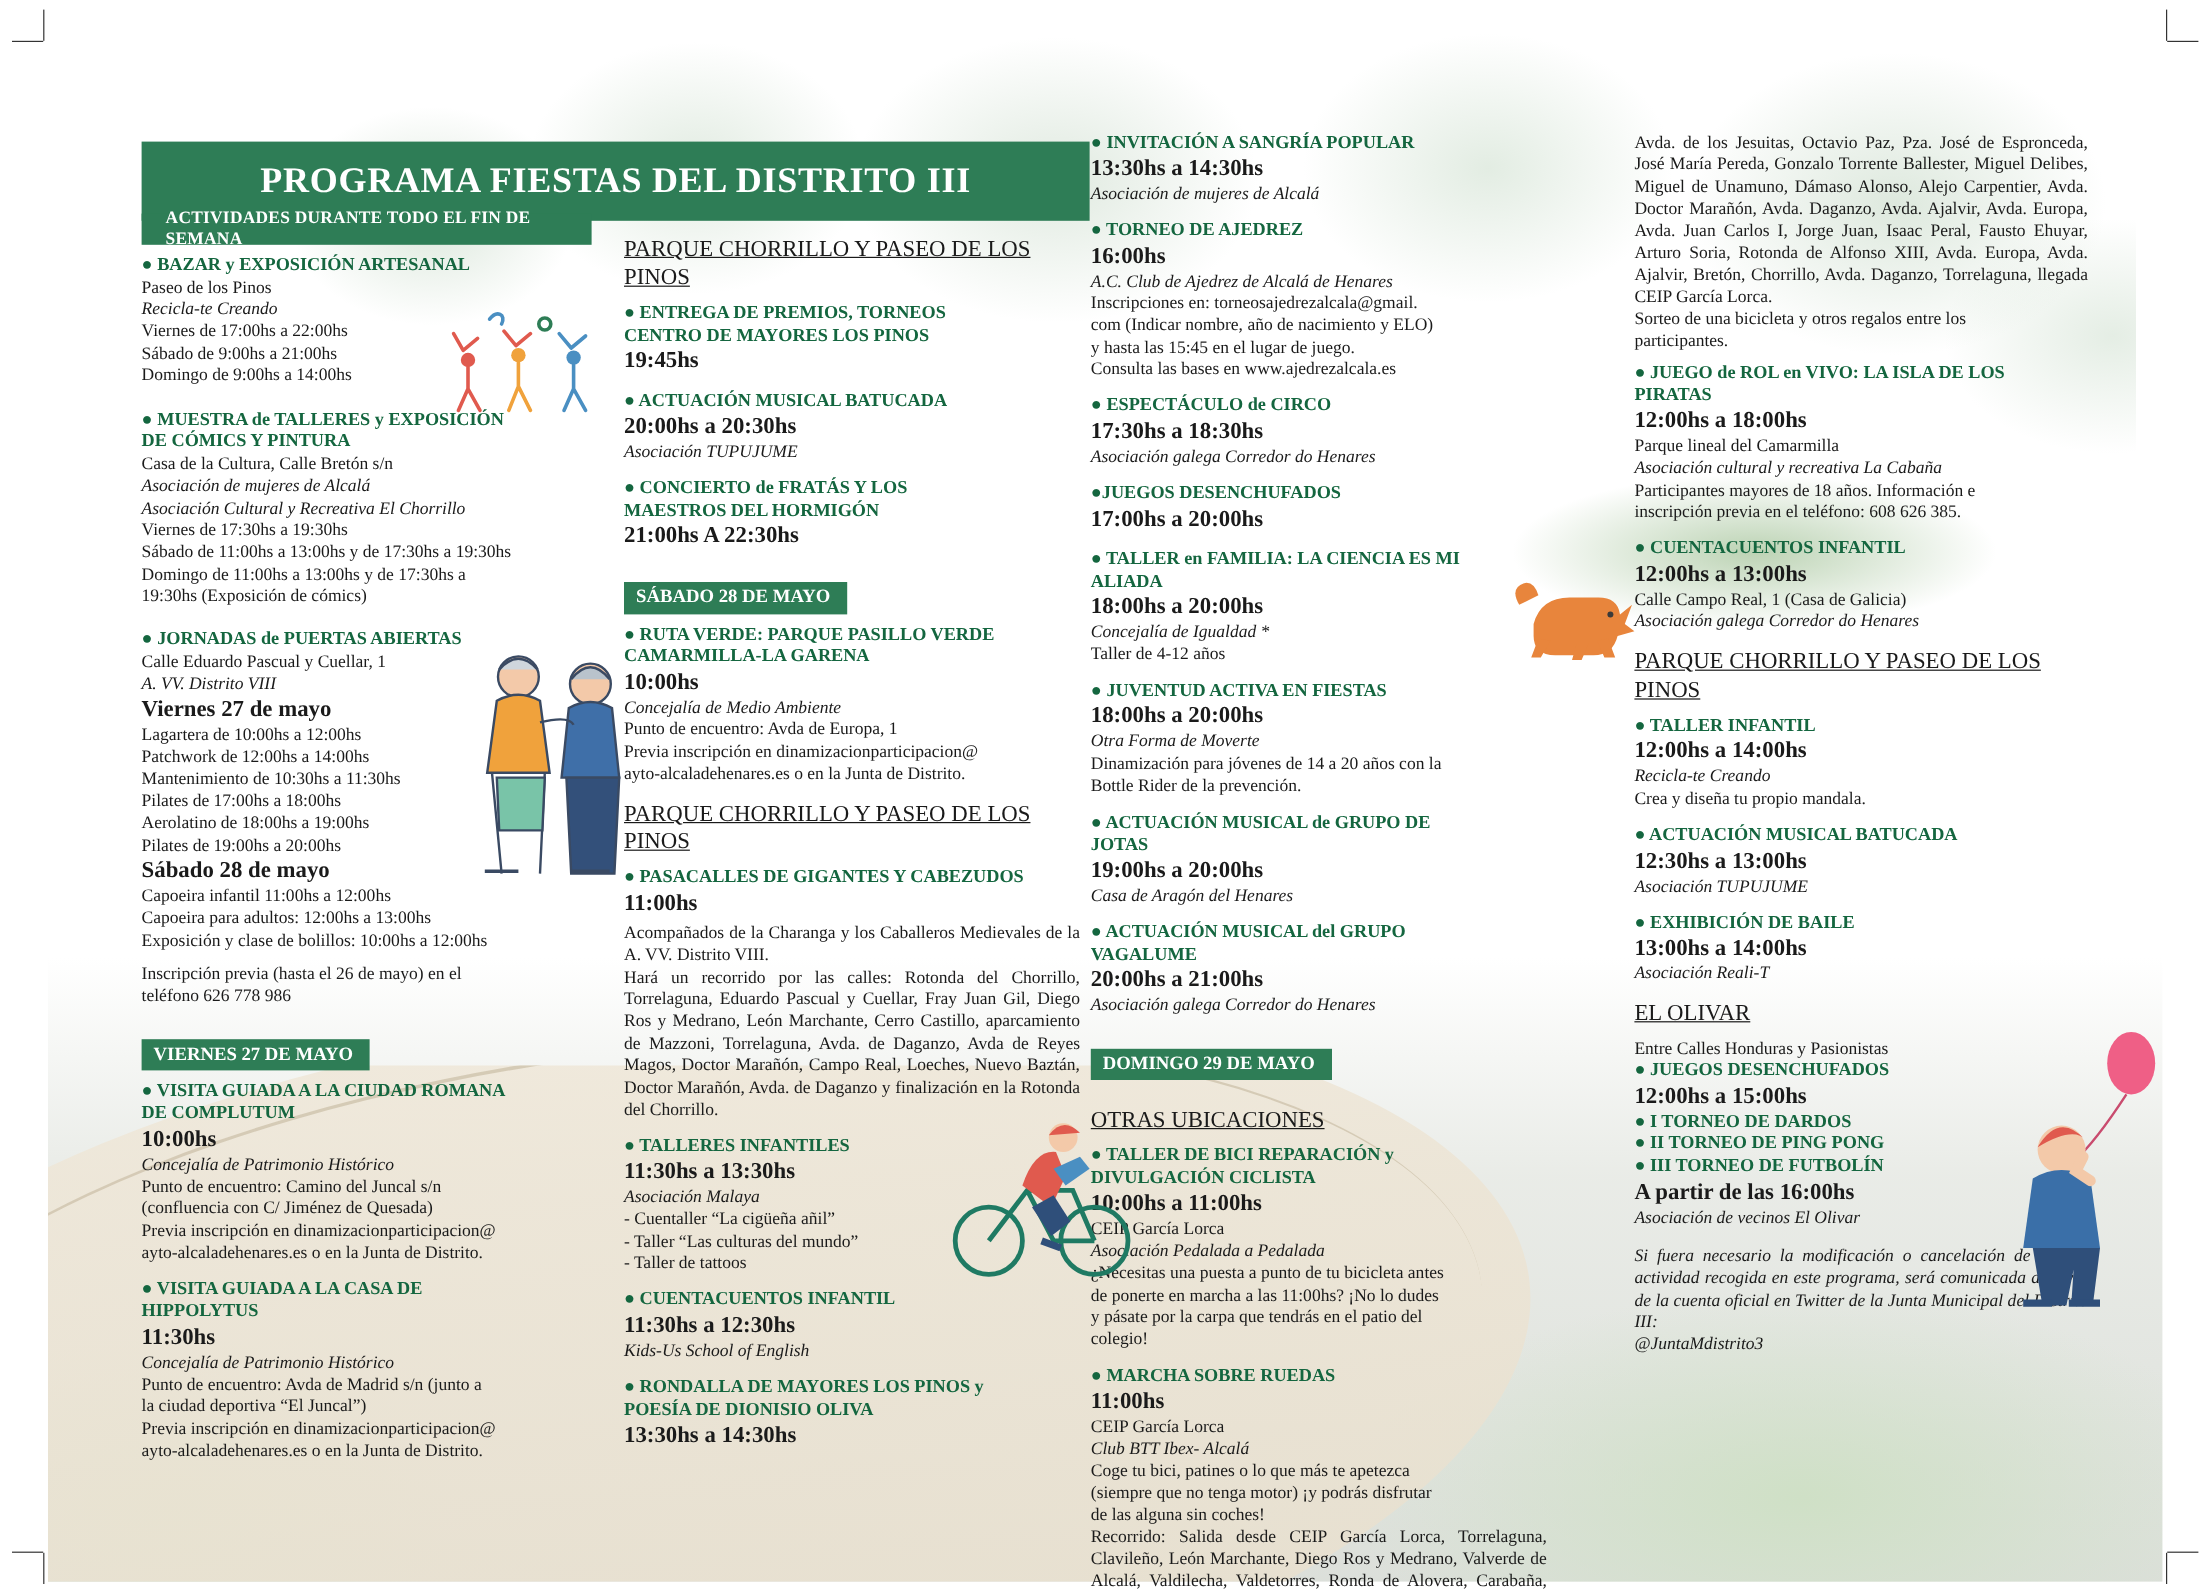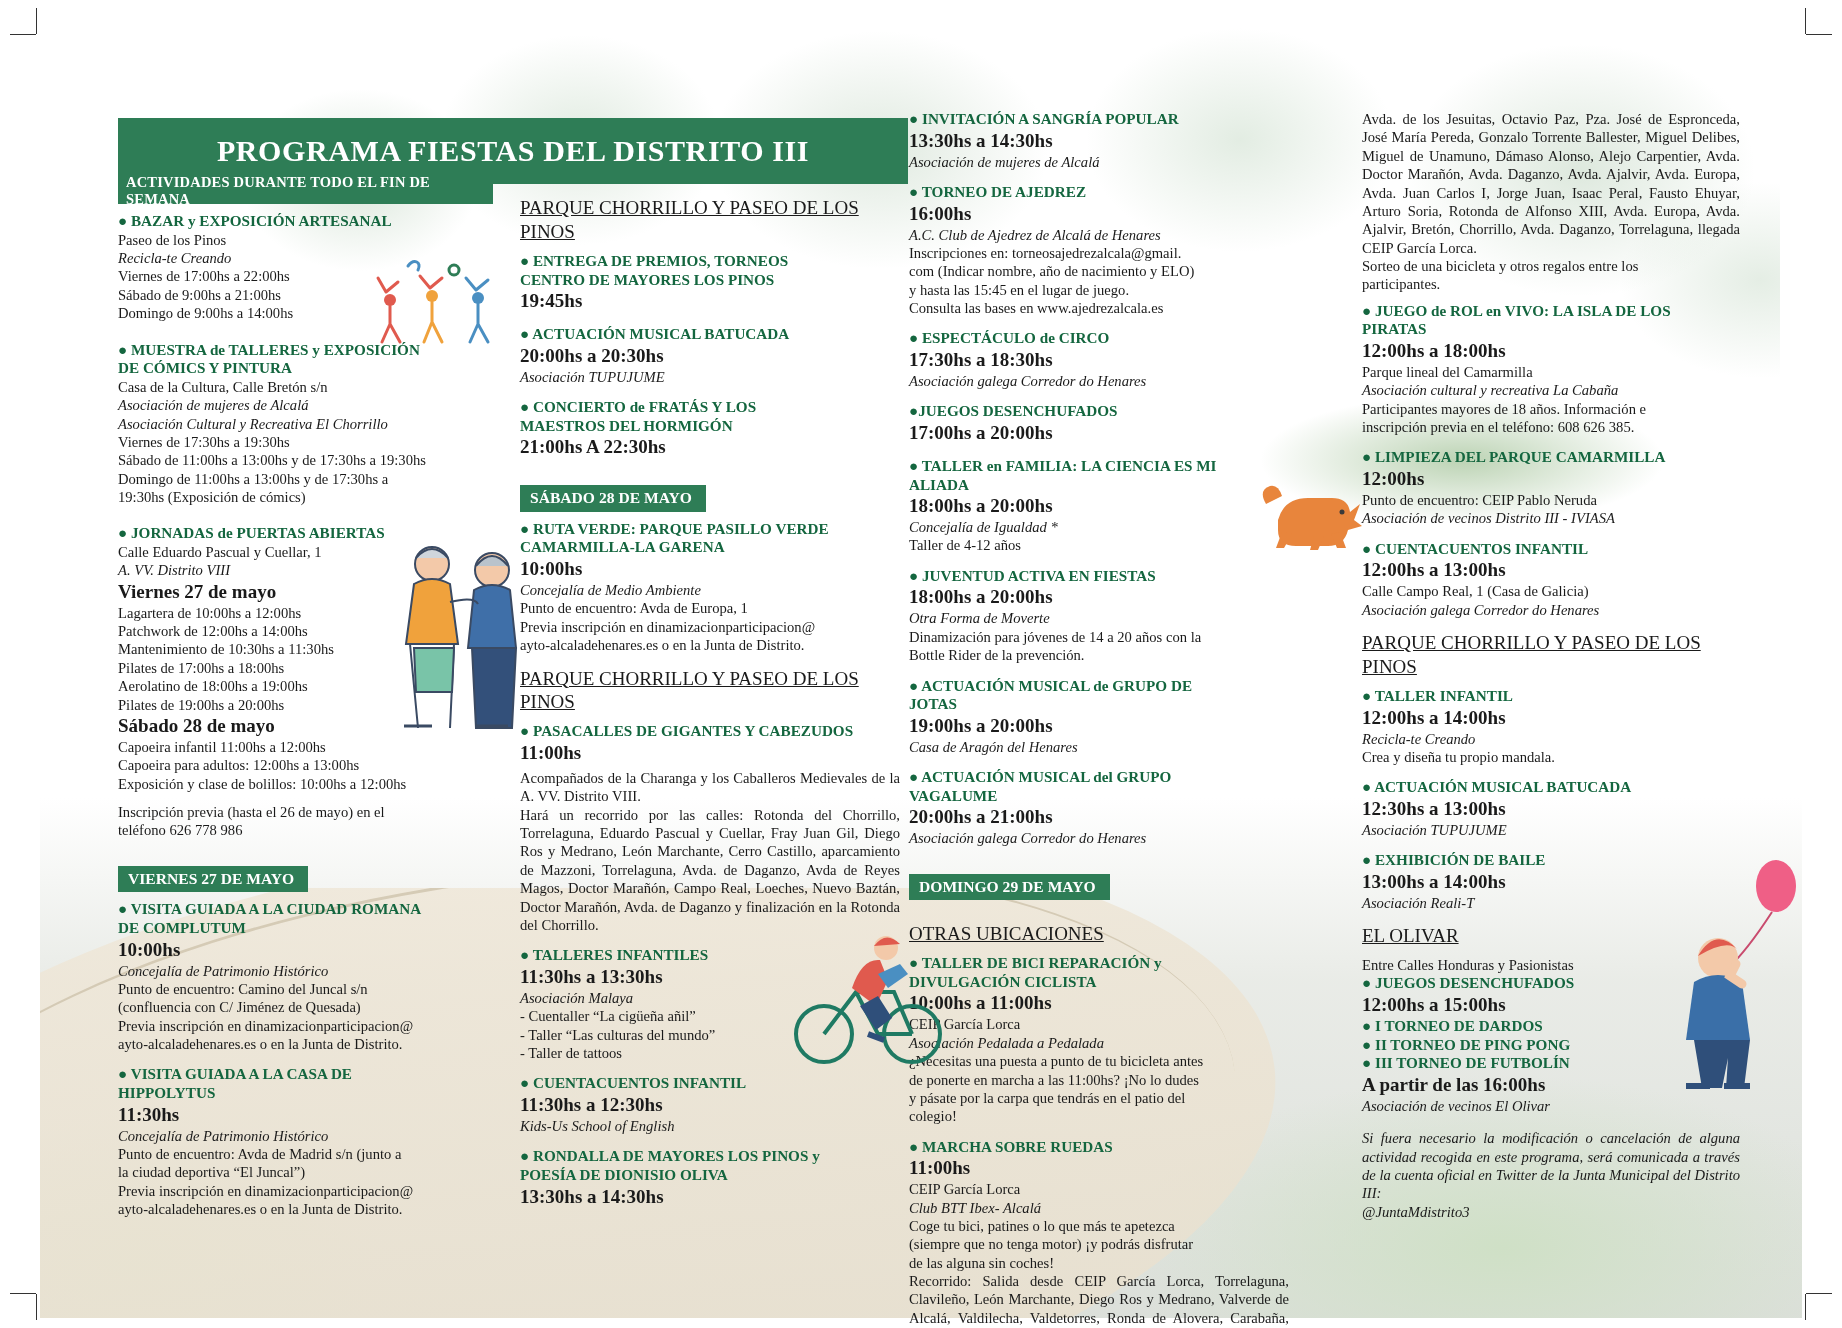--- a/index.html
+++ b/index.html
@@ -54,21 +54,21 @@
   .title-bar{
     position:absolute;left:118px;top:118px;width:790px;height:66px;
     background:#2e7d56;display:flex;align-items:center;justify-content:center;
   }
   .title-bar h1{
     margin:0;color:#fff;font-size:30px;letter-spacing:.6px;font-weight:bold;
     font-family:"Liberation Serif", serif;
   }
   .subbar{
     position:absolute;left:118px;top:178px;width:375px;height:26px;background:#2e7d56;
-    display:flex;align-items:center;padding-left:8px;box-sizing:border-box;
+    display:flex;align-items:center;padding-left:20px;box-sizing:border-box;
   }
   .subbar span{color:#fff;font-size:14.5px;font-weight:bold;letter-spacing:.2px;}
 
   
   .col{position:absolute;top:212px;font-size:14.6px;line-height:1.26;}
   .col1{left:118px;width:370px;}
   .col2{left:520px;width:380px;}
   .col3{left:909px;width:380px;}
   .col4{left:1362px;width:378px;top:110px;}
 
@@ -355,26 +355,20 @@
   <div class="blk" style="margin-top:8px;">
     <h3><span class="bullet">●</span> <span>JUEGO de ROL en VIVO: LA ISLA DE LOS</span></h3>
     <h3>PIRATAS</h3>
     <p class="time">12:00hs a 18:00hs</p>
     <p>Parque lineal del Camarmilla</p>
     <p class="it">Asociación cultural y recreativa La Cabaña</p>
     <p>Participantes mayores de 18 años. Información e</p>
     <p>inscripción previa en el teléfono: 608 626 385.</p>
   </div>
 
-  <div class="blk">
-    <h3><span class="bullet">●</span> <span>LIMPIEZA DEL PARQUE CAMARMILLA</span></h3>
-    <p class="time">12:00hs</p>
-    <p>Punto de encuentro: CEIP Pablo Neruda</p>
-    <p class="it">Asociación de vecinos Distrito III - IVIASA</p>
-  </div>
 
   <div class="blk">
     <h3><span class="bullet">●</span> <span>CUENTACUENTOS INFANTIL</span></h3>
     <p class="time">12:00hs a 13:00hs</p>
     <p>Calle Campo Real, 1 (Casa de Galicia)</p>
     <p class="it">Asociación galega Corredor do Henares</p>
   </div>
 
   <p class="ul-head">PARQUE CHORRILLO Y PASEO DE LOS PINOS</p>
 

